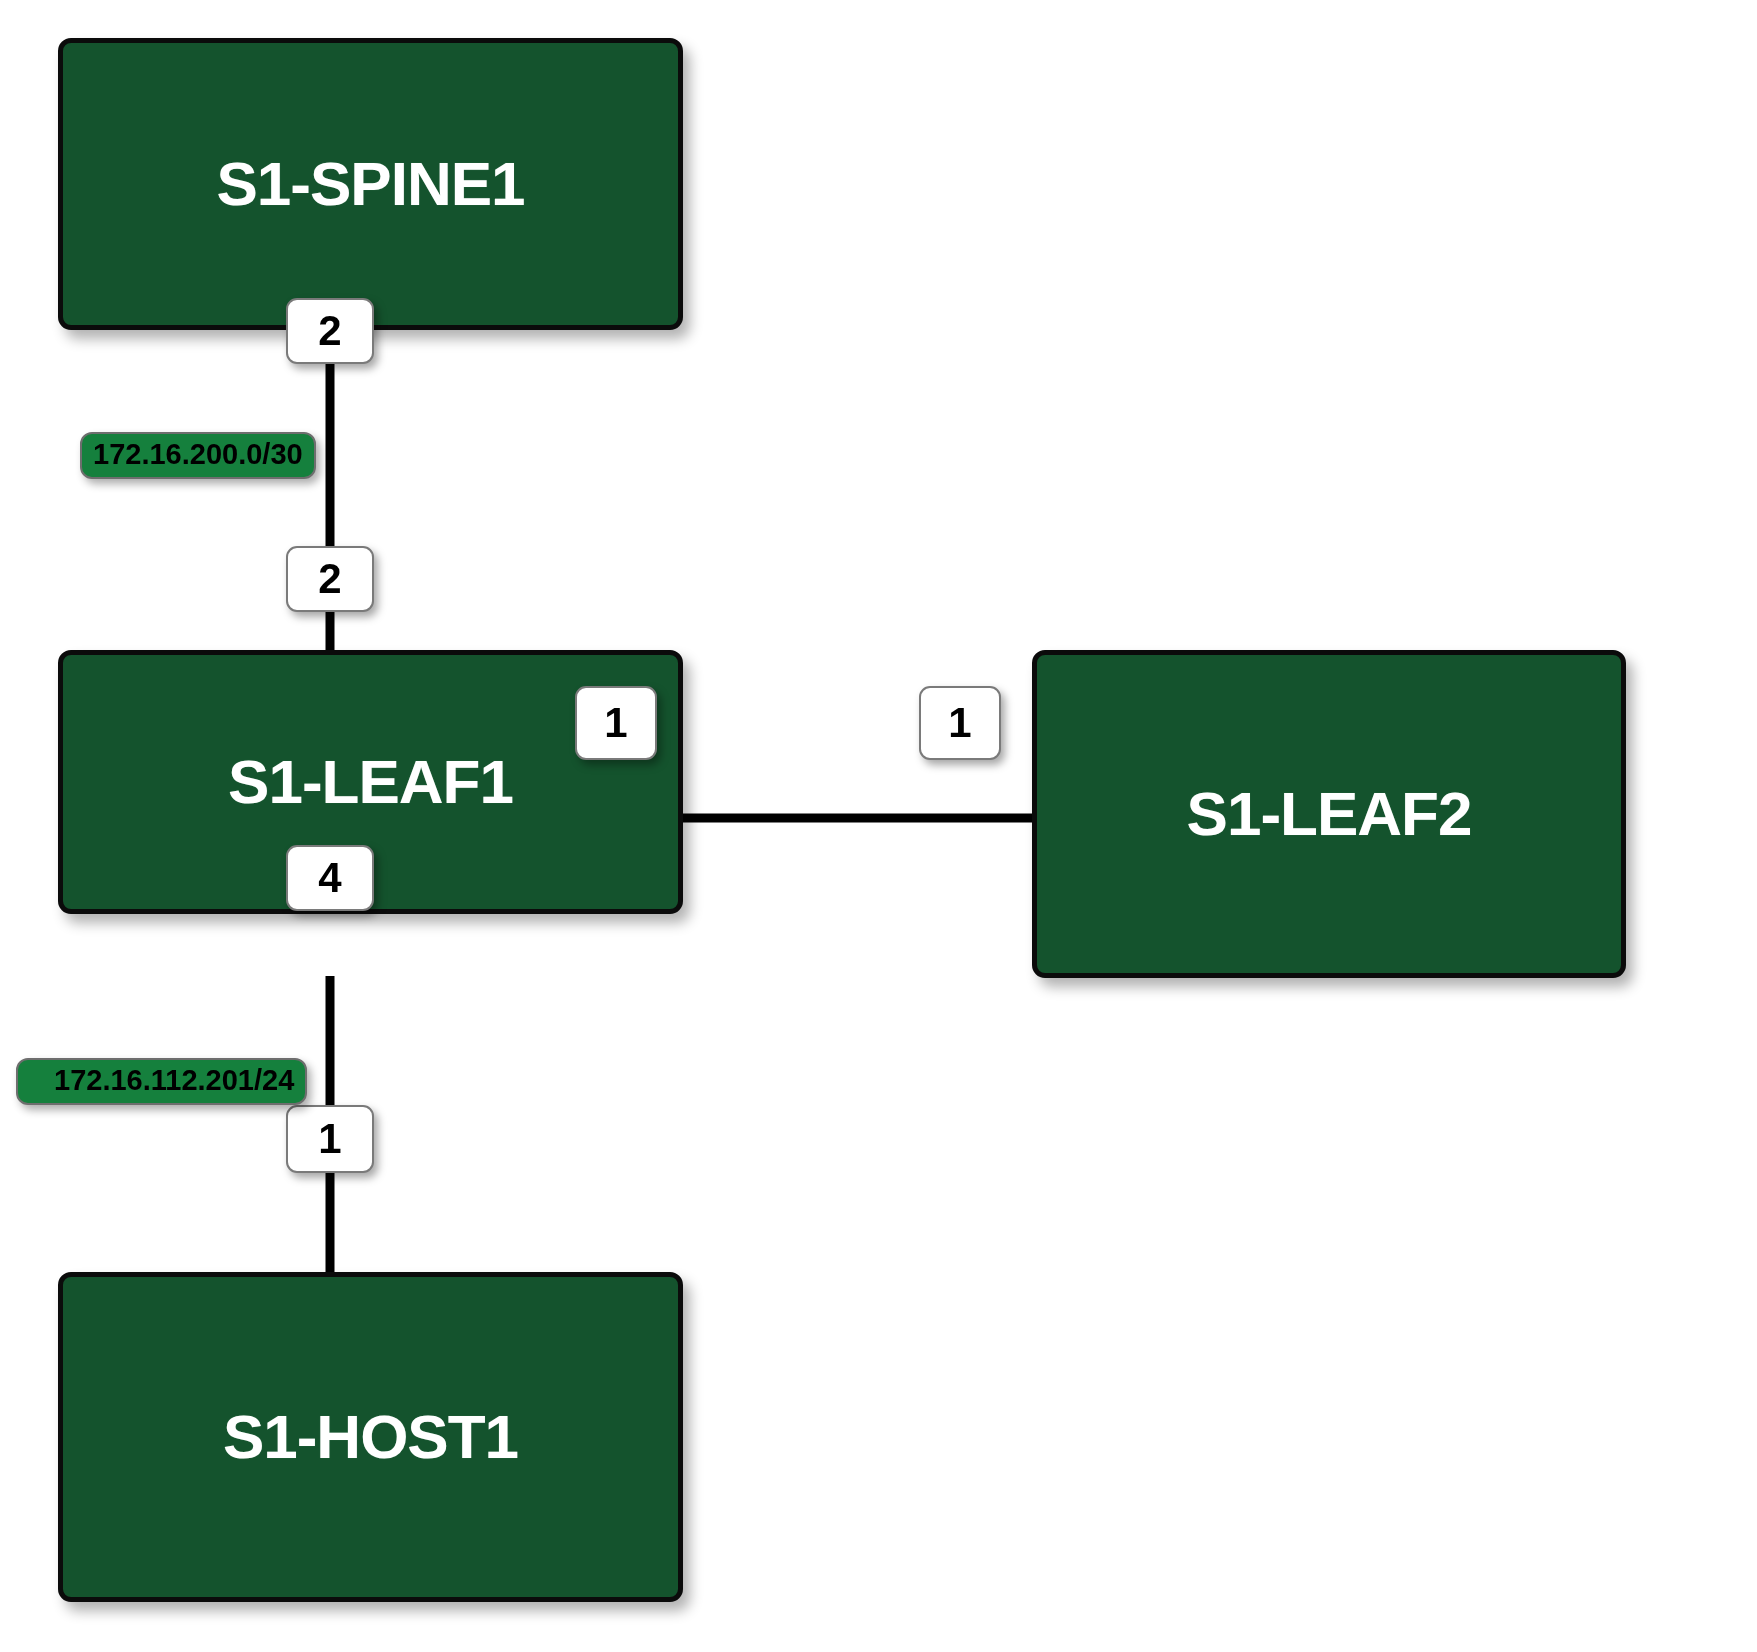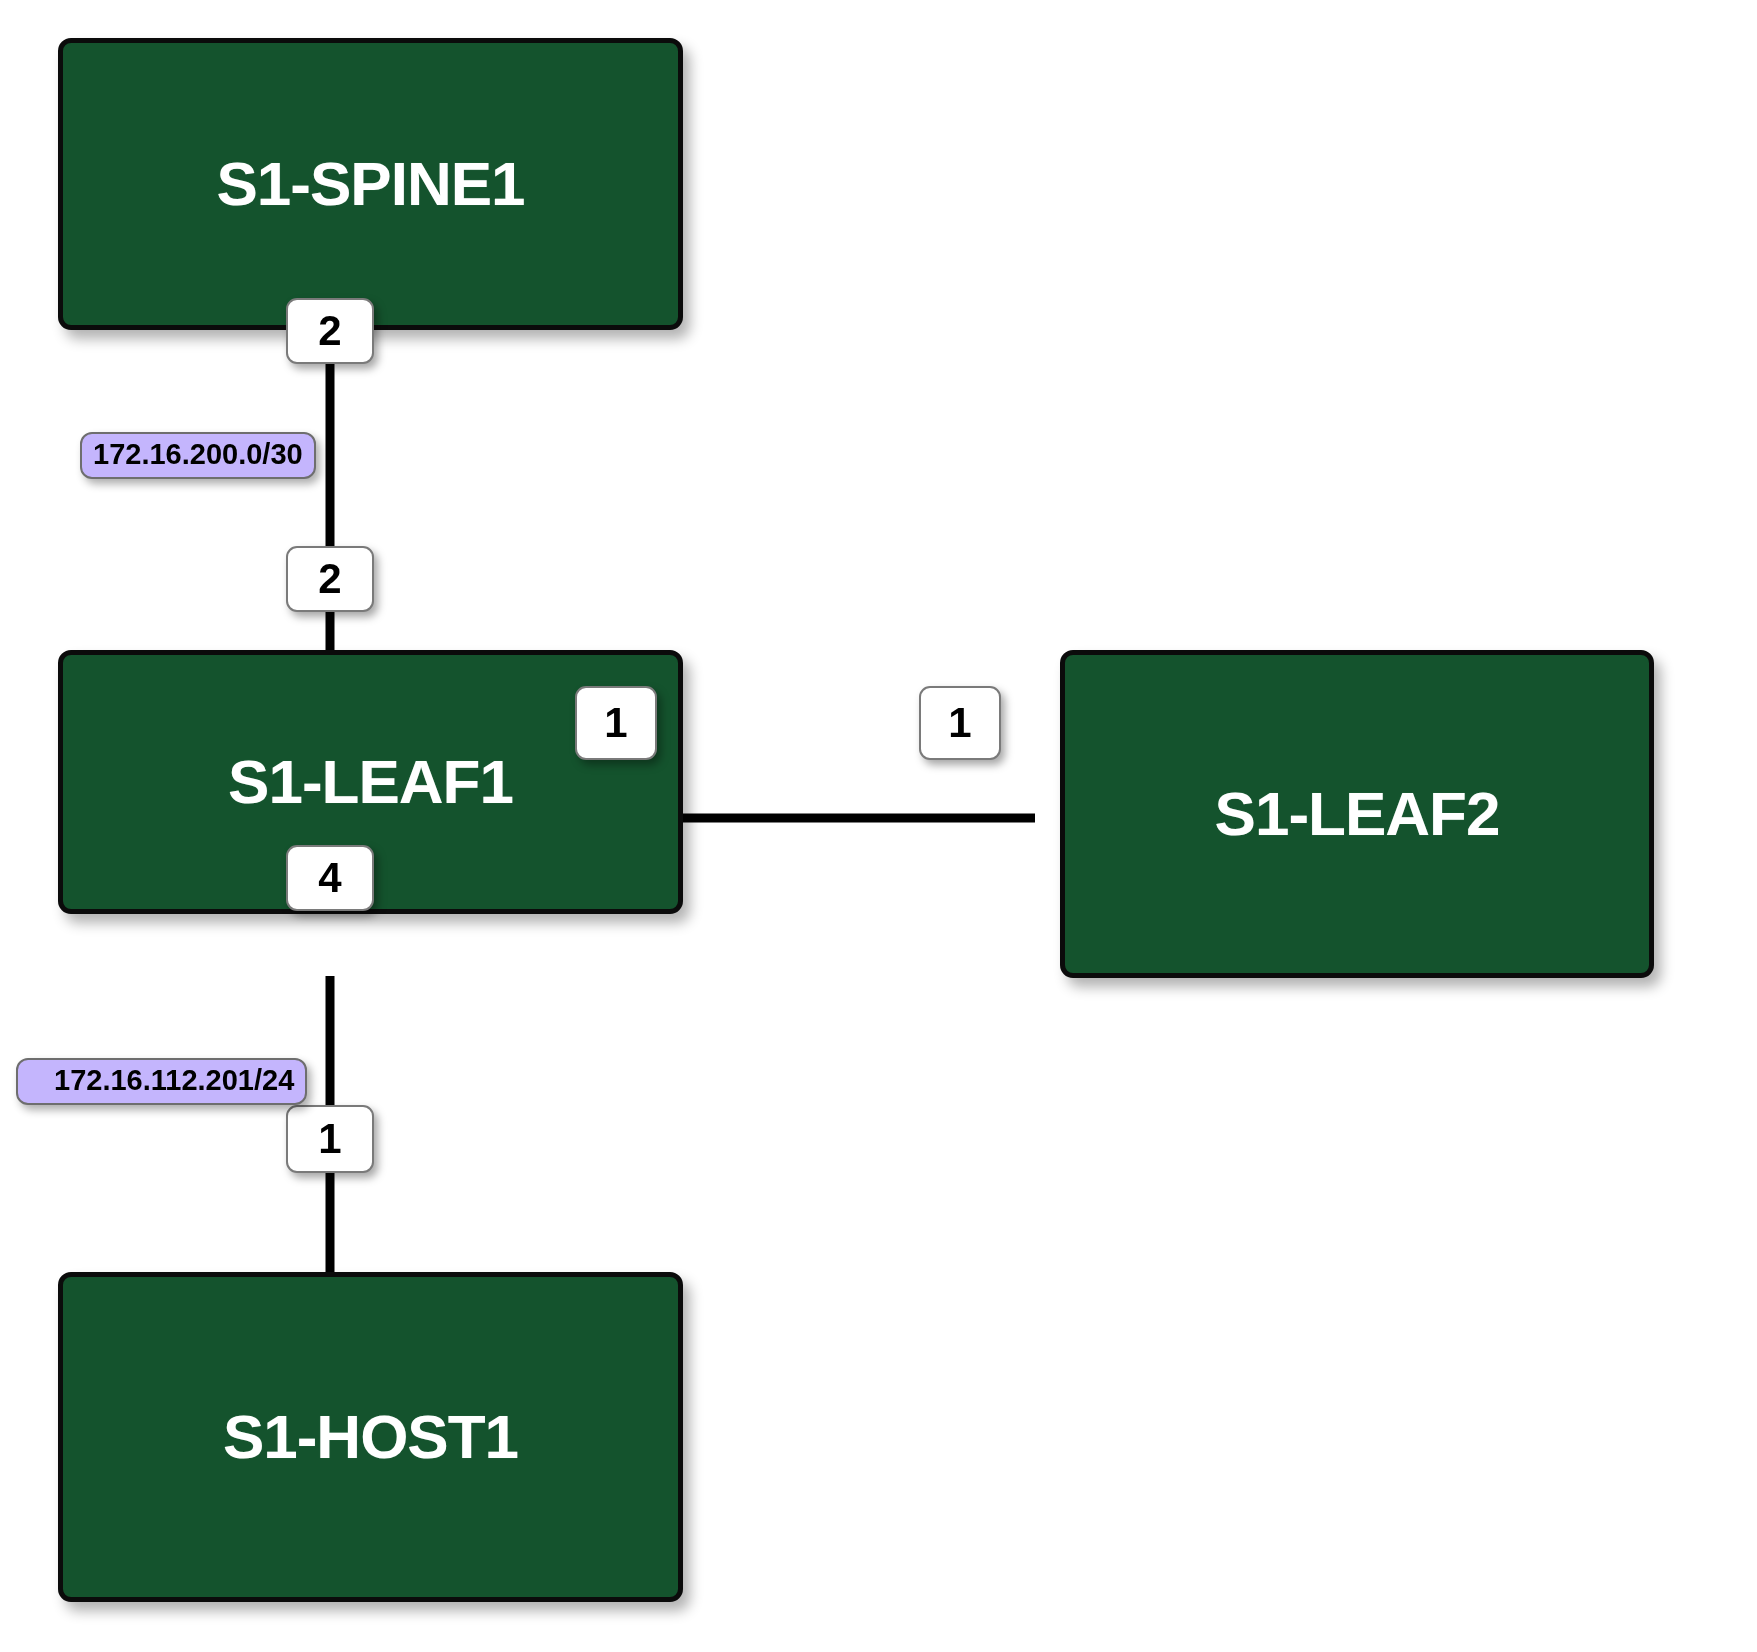--- a/index.html
+++ b/index.html
@@ -72,21 +72,21 @@
     font-weight: bold;
     font-size: 42px;
     line-height: 1;
     z-index: 5;
   }
 
   
   .net-label {
     position: absolute;
     box-sizing: border-box;
-    background: #c4b5fd;
+    background: #15803d;
     border: 2px solid #6e6e6e;
     border-radius: 12px;
     box-shadow: 4px 5px 8px rgba(0,0,0,0.32);
     display: flex;
     align-items: center;
     justify-content: center;
     color: #000000;
     font-family: "Liberation Sans", sans-serif;
     font-weight: bold;
     font-size: 29px;
@@ -108,21 +108,21 @@
   </svg>
 
   <div class="node" style="left:58px; top:38px; width:625px; height:292px;">
     <span class="node-label">S1-SPINE1</span>
   </div>
 
   <div class="node" style="left:58px; top:650px; width:625px; height:264px;">
     <span class="node-label">S1-LEAF1</span>
   </div>
 
-  <div class="node" style="left:1060px; top:650px; width:594px; height:328px;">
+  <div class="node" style="left:1032px; top:650px; width:594px; height:328px;">
     <span class="node-label">S1-LEAF2</span>
   </div>
 
   <div class="node" style="left:58px; top:1272px; width:625px; height:330px;">
     <span class="node-label">S1-HOST1</span>
   </div>
 
   <div class="port-badge" style="left:286px; top:298px; width:88px; height:66px;">2</div>
 
   <div class="port-badge" style="left:286px; top:546px; width:88px; height:66px;">2</div>

